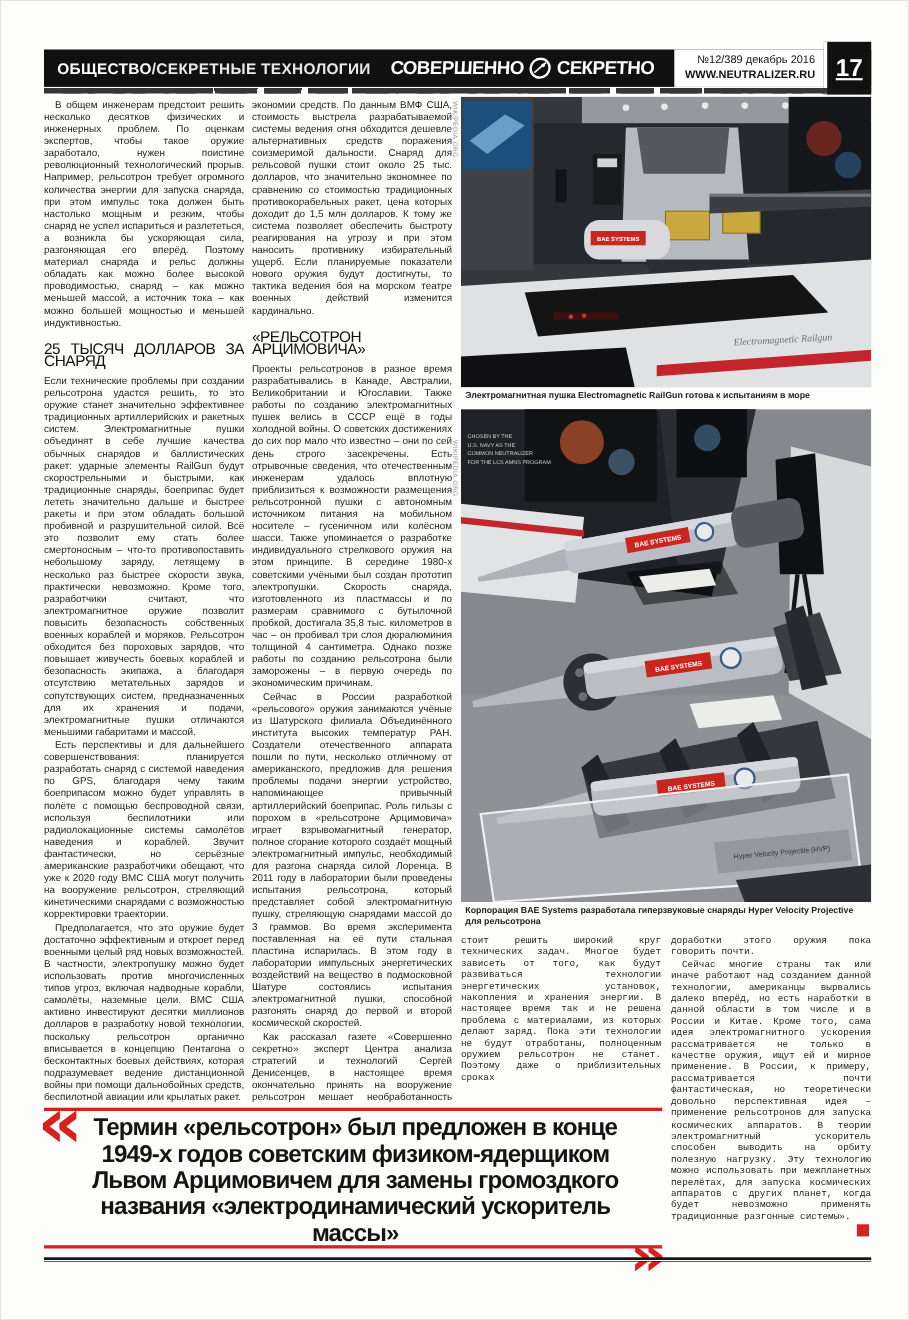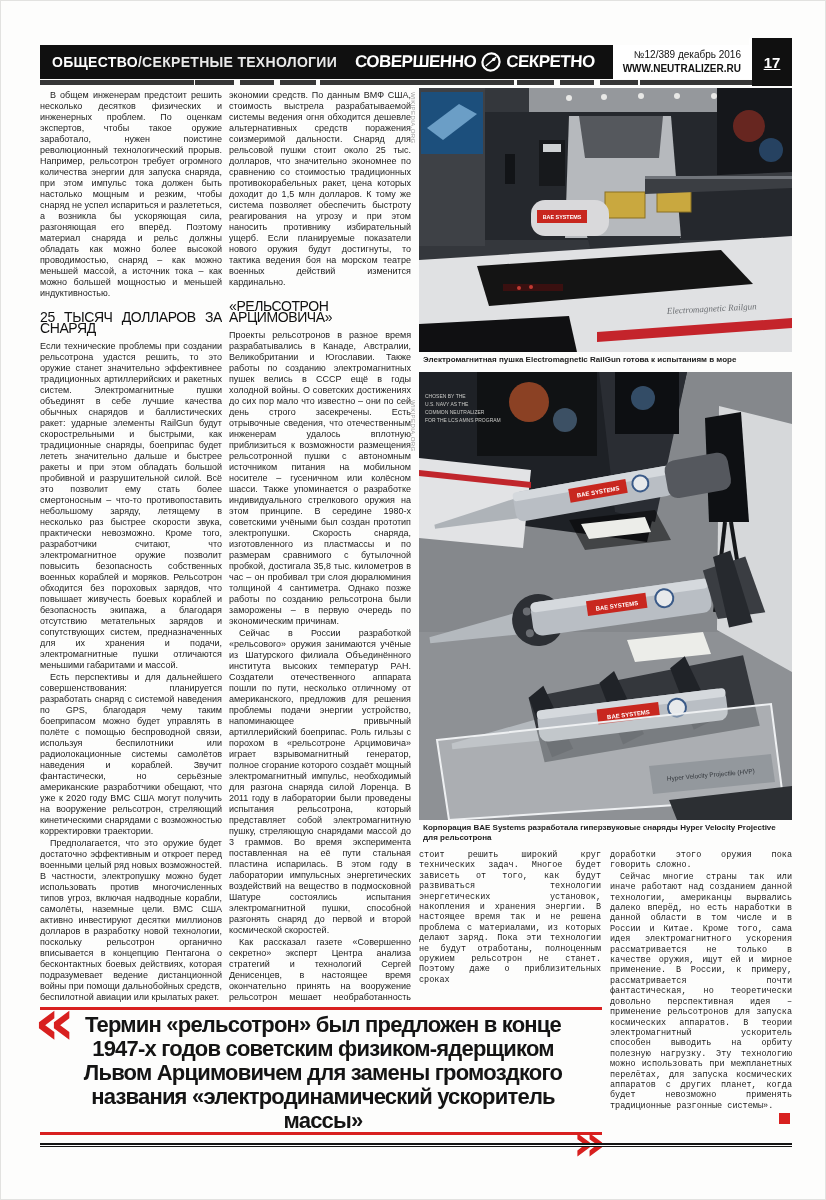--- a/index.html
+++ b/index.html
@@ -14,21 +14,21 @@
   .section-title span{font-weight:700;color:#e9e9e9;}
   .masthead{flex:1 1 auto;display:flex;align-items:center;justify-content:center;gap:5px;
             color:#fff;font-weight:900;font-size:17px;letter-spacing:-.5px;white-space:nowrap;
             transform:skewX(-3deg);}
   .emblem{width:20px;height:20px;flex:0 0 auto;}
   .issuebox{flex:0 0 auto;background:#fff;color:#111;height:34px;box-sizing:border-box;
             padding:3px 8px 0 10px;text-align:right;line-height:14px;}
   .issuebox .l1{font-size:10px;font-weight:400;}
   .issuebox .l2{font-size:10px;font-weight:700;}
   .pagenum{flex:0 0 auto;width:40px;height:48px;background:#101010;color:#fff;font-weight:900;
-           font-size:15px;display:flex;align-items:center;justify-content:center;
+           font-size:22px;display:flex;align-items:center;justify-content:center;
            border-left:3px solid #fff;text-decoration:underline;}
   .header-rough{position:absolute;left:40px;top:80px;width:752px;height:5px;
      background:
        repeating-linear-gradient(92deg,#141414 0 34px,transparent 34px 40px),
        repeating-linear-gradient(88deg,transparent 0 17px,#141414 17px 46px);
      opacity:.85;}
   
   .col{position:absolute;width:182px;font-size:9px;line-height:11px;text-align:justify;overflow:hidden;}
   .col p{margin:0 0 1px 0;text-indent:10px;}
   .col p.noind{text-indent:0;}
@@ -239,30 +239,30 @@
         <polygon points="250,428 373,414 373,448 258,448" fill="#2c2f33"></polygon>
       </svg>
     </div>
     <div class="caption">Корпорация BAE Systems разработала гиперзвуковые снаряды Hyper Velocity Projective для рельсотрона</div>
 
     <div class="bottomrow">
       <div class="bcol">
         <p class="noind">стоит решить широкий круг технических задач. Многое будет зависеть от того, как будут развиваться технологии энергетических установок, накопления и хранения энергии. В настоящее время так и не решена проблема с материалами, из которых делают заряд. Пока эти технологии не будут отработаны, полноценным оружием рельсотрон не станет. Поэтому даже о приблизительных сроках</p>
       </div>
       <div class="bcol">
-        <p class="noind">доработки этого оружия пока говорить сложно.</p>
+        <p class="noind">доработки этого оружия пока говорить почти.</p>
         <p>Сейчас многие страны так или иначе работают над созданием данной технологии, американцы вырвались далеко вперёд, но есть наработки в данной области в том числе и в России и Китае. Кроме того, сама идея электромагнитного ускорения рассматривается не только в качестве оружия, ищут ей и мирное применение. В России, к примеру, рассматривается почти фантастическая, но теоретически довольно перспективная идея – применение рельсотронов для запуска космических аппаратов. В теории электромагнитный ускоритель способен выводить на орбиту полезную нагрузку. Эту технологию можно использовать при межпланетных перелётах, для запуска космических аппаратов с других планет, когда будет невозможно применять традиционные разгонные системы».</p>
         <span class="endmark"></span>
       </div>
     </div>
   </div>
 
   <div class="quote">
     <div class="q-top"></div>
     <span class="q-open">«</span>
-    <div class="q-text">Термин «рельсотрон» был предложен в конце 1947-х годов советским физиком-ядерщиком Львом Арцимовичем для замены громоздкого названия «электродинамический ускоритель массы»</div>
+    <div class="q-text">Термин «рельсотрон» был предложен в конце 1949-х годов советским физиком-ядерщиком Львом Арцимовичем для замены громоздкого названия «электродинамический ускоритель массы»</div>
     <div class="q-bot"></div>
     <span class="q-close">»</span>
   </div>
 
   <div class="bottomrule"></div>
 
 </div>
 
 </body></html>

